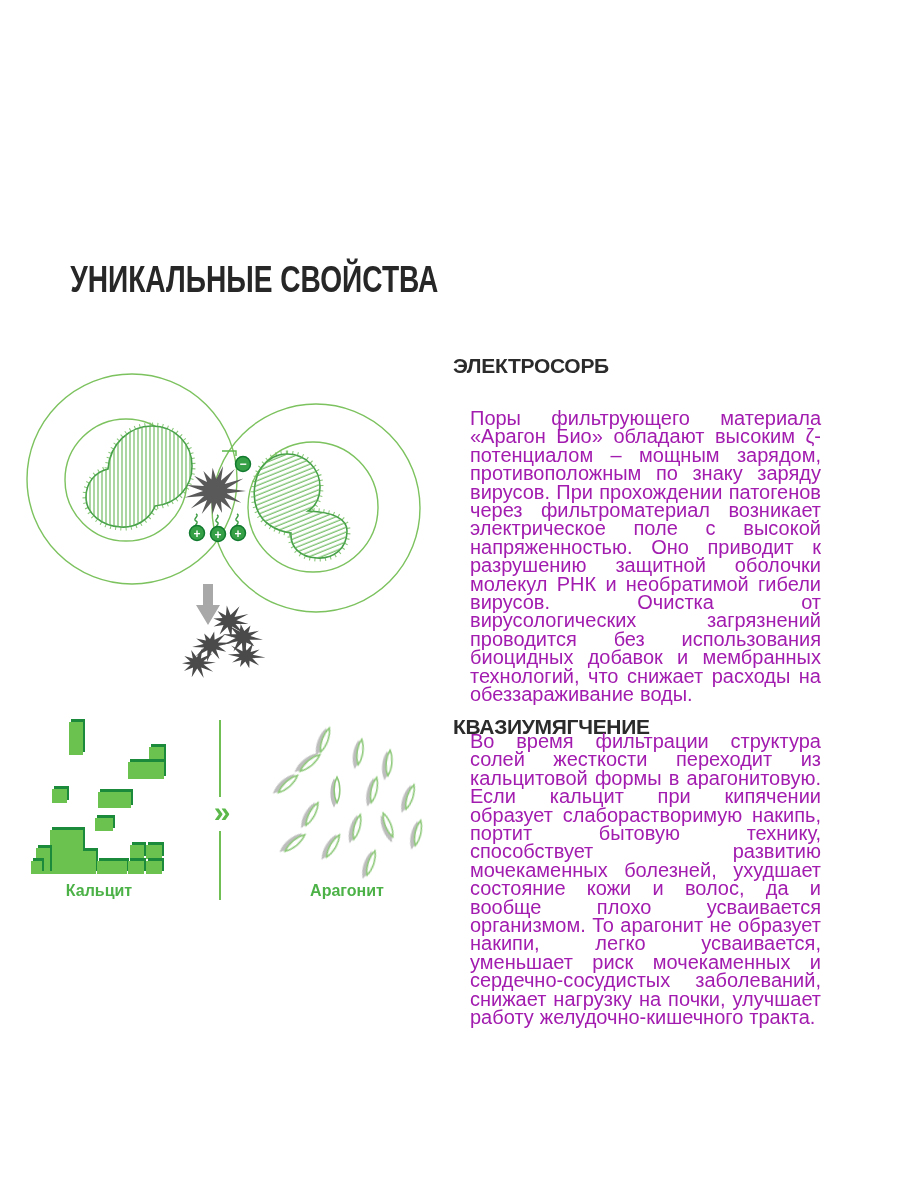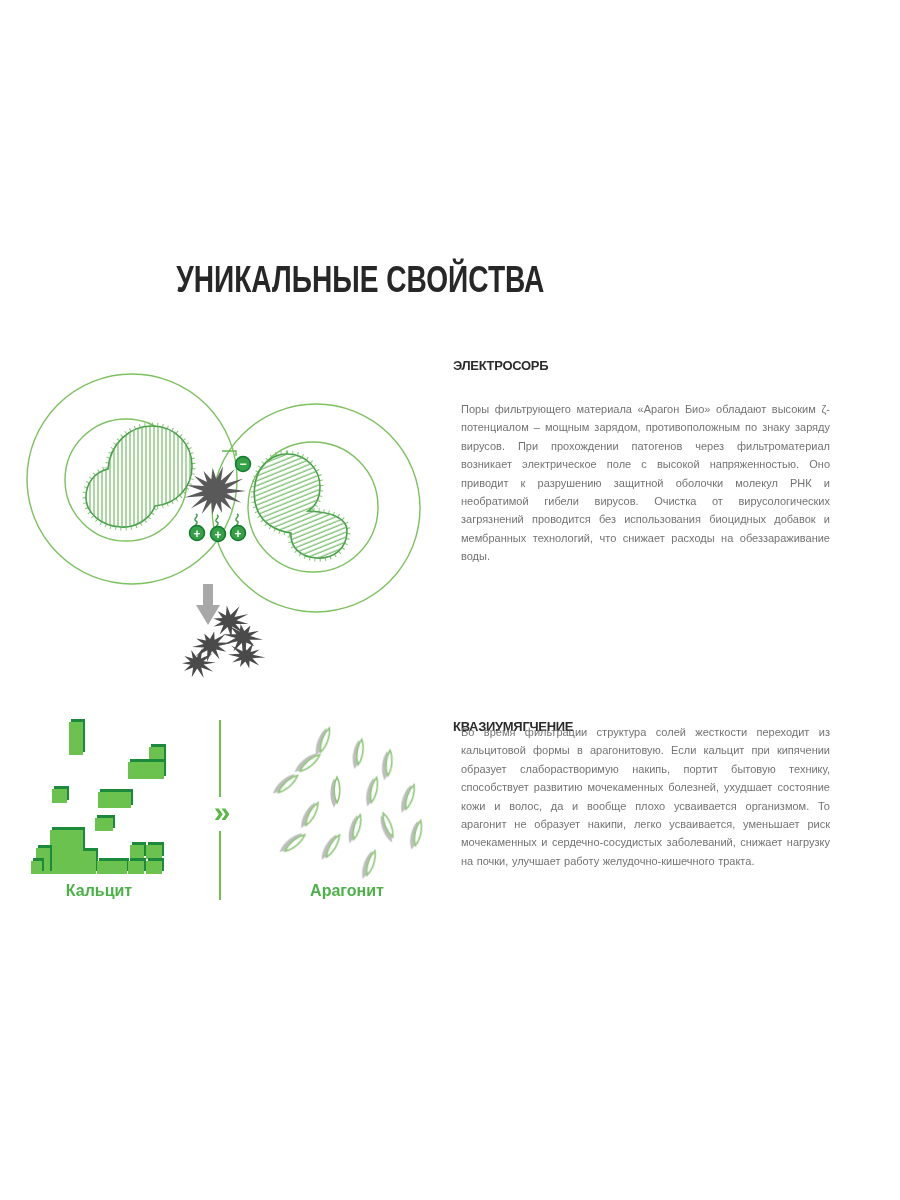--- a/index.html
+++ b/index.html
@@ -2,30 +2,30 @@
 <html><head>
 <meta charset="utf-8">
 <style>
   html,body{margin:0;padding:0;}
   body{
     width:900px;height:1200px;position:relative;background:#ffffff;
     font-family:"Liberation Sans","DejaVu Sans",sans-serif;overflow:hidden;
   }
   #art{position:absolute;left:0;top:0;}
   .page-title{
-    position:absolute;left:0;top:233px;width:720px;text-align:center;
+    position:absolute;left:12px;top:233px;width:720px;
     font-size:37px;font-weight:bold;color:#272727;line-height:44px;white-space:nowrap;
   }
   .page-title .squeeze{display:inline-block;transform:scaleX(.76);transform-origin:50% 50%;}
   .txt-col{position:absolute;left:453px;width:385px;}
   .sec-heading{
-    font-size:13px;font-weight:bold;color:#2b2b2b;letter-spacing:-.3px;line-height:20px;margin:0;
+    font-size:21px;font-weight:bold;color:#2b2b2b;letter-spacing:-.3px;line-height:20px;margin:0;
   }
   .sec-body{
-    font-size:11px;color:#737373;line-height:18.4px;text-align:justify;margin:8px;
+    font-size:20px;color:#a21caf;line-height:18.4px;text-align:justify;margin:17px;
     word-spacing:.5px;
   }
   
   .field{fill:none;stroke:#7cc25e;stroke-width:1.4px;}
   .blob{stroke:#45a048;stroke-width:1.6px;}
   .fringe{fill:none;stroke:#74bd60;stroke-width:7px;stroke-dasharray:1 4;opacity:.85;}
   .squig{fill:none;stroke:#3f9e46;stroke-width:1.4px;}
   .charge{fill:#35a046;stroke:#117a2e;stroke-width:1.5px;}
   .charge-sym{fill:#ffffff;font-size:12px;font-weight:bold;text-anchor:middle;}
   .virus{fill:#595959;}

